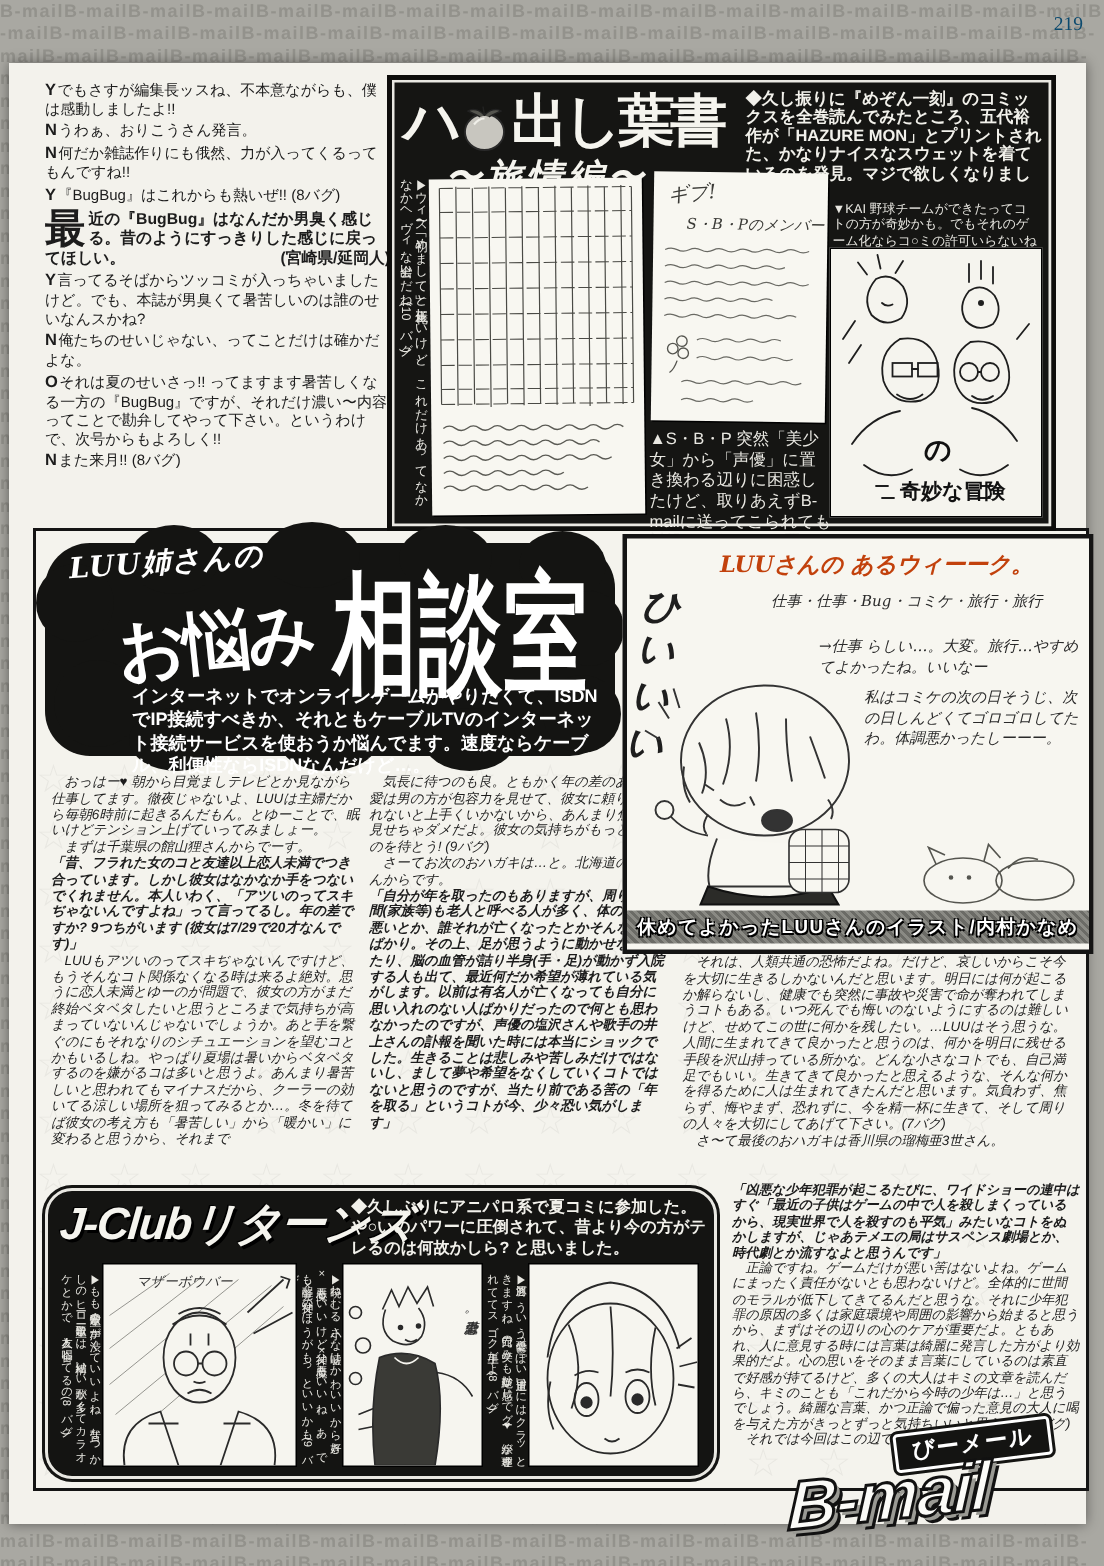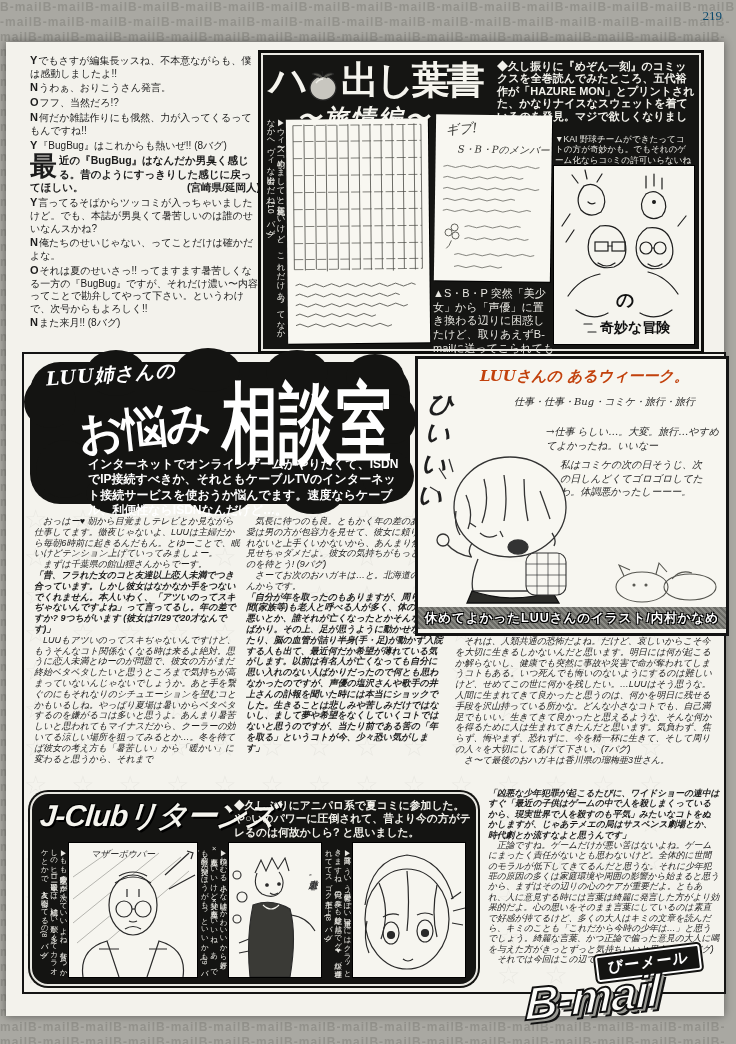--- a/index.html
+++ b/index.html
@@ -58,21 +58,21 @@
        font-weight:bold;font-size:12px;line-height:1.28;z-index:2;}
   
   .luu-ill{left:415px;top:356px;width:308px;height:274px;background:#f7f6f0;
        border:3px solid #141414;z-index:4;overflow:hidden;}
   .ill-scream{position:absolute;left:2px;top:18px;writing-mode:vertical-rl;font:bold italic 25px "DejaVu Serif",serif;
        color:#1e1e1e;letter-spacing:3px;transform:rotate(7deg);}
   .ill-title{position:absolute;left:62px;top:8px;width:240px;font:bold italic 15px "DejaVu Serif",serif;color:#c2410c;}
   .ill-note{position:absolute;font:italic 10px "DejaVu Serif",serif;color:#2a2a2a;line-height:1.35;}
   .n1{left:96px;top:36px;width:206px;}
   .n2{left:128px;top:66px;width:178px;}
-  .n3{left:142px;top:100px;width:150px;font-family:Liberation Mono, monospace;}
+  .n3{left:158px;top:100px;width:150px;}
   .ill-caption{position:absolute;left:0;bottom:4px;width:100%;height:22px;
        background:repeating-linear-gradient(45deg,#6b6b66 0 2px,#8a8a84 2px 4px);
        color:#fff;font-weight:bold;font-size:12.5px;line-height:22px;text-align:center;letter-spacing:1px;
        text-shadow:1px 1px 0 #000,-1px 1px 0 #000,1px -1px 0 #000,-1px -1px 0 #000;}
   
   .bcol{z-index:3;font-size:9px;line-height:1.2;}
   .bcol p{margin:0;text-indent:9px;font-style:italic;}
   .bcol p.q{font-weight:bold;text-indent:0;}
   .col1{left:34px;top:516px;width:208px;height:274px;overflow:hidden;}
   .col2{left:246px;top:516px;width:200px;height:262px;overflow:hidden;}
@@ -105,21 +105,20 @@
 </head>
 <body>
 
 <div class="bg-pattern">B-mailB-mailB-mailB-mailB-mailB-mailB-mailB-mailB-mailB-mailB-mailB-mailB-mailB-mailB-mailB-mailB-mailB-mailB-mailB-mailB-mailB-mailB-mailB-mailB-mailB-mailB-mailB-mailB-mailB-mailB-mailB-mailB-mailB-mailB-mailB-mailB-mailB-mailB-mailB-mailB-mailB-mailB-mailB-mailB-mailB-mailB-mailB-mailB-mailB-mailB-mailB-mailB-mailB-mailB-mailB-mailB-mailB-mailB-mailB-mailB-mailB-mailB-mailB-mailB-mailB-mailB-mailB-mailB-mailB-mailB-mailB-mailB-mailB-mailB-mailB-mailB-mailB-mailB-mailB-mailB-mailB-mailB-mailB-mailB-mailB-mailB-mailB-mailB-mailB-mailB-mailB-mailB-mailB-mailB-mailB-mailB-mailB-mailB-mailB-mailB-mailB-mailB-mailB-mailB-mailB-mailB-mailB-mailB-mailB-mailB-mailB-mailB-mailB-mailB-mailB-mailB-mailB-mailB-mailB-mailB-mailB-mailB-mailB-mailB-mailB-mailB-mailB-mailB-mailB-mailB-mailB-mailB-mailB-mailB-mailB-mailB-mailB-mailB-mailB-mailB-mailB-mailB-mailB-mailB-mailB-mailB-mailB-mailB-mailB-mailB-mailB-mailB-mailB-mailB-mailB-mailB-mailB-mailB-mailB-mailB-mailB-mailB-mailB-mailB-mailB-mailB-mailB-mailB-mailB-mailB-mailB-mailB-mailB-mailB-mailB-mailB-mailB-mailB-mailB-mailB-mailB-mailB-mailB-mailB-mailB-mailB-mailB-mailB-mailB-mailB-mailB-mailB-mailB-mailB-mailB-mailB-mailB-mailB-mailB-mailB-mailB-mailB-mailB-mailB-mailB-mailB-mailB-mailB-mailB-mailB-mailB-mailB-mailB-mailB-mailB-mailB-mailB-mailB-mailB-mailB-mailB-mailB-mailB-mailB-mailB-mailB-mailB-mailB-mailB-mailB-mailB-mailB-mailB-mailB-mailB-mailB-mailB-mailB-mailB-mailB-mailB-mailB-mailB-mailB-mailB-mailB-mailB-mailB-mailB-mailB-mailB-mailB-mailB-mailB-mailB-mailB-mailB-mailB-mailB-mailB-mailB-mailB-mailB-mailB-mailB-mailB-mailB-mailB-mailB-mailB-mailB-mailB-mailB-mailB-mailB-mailB-mailB-mailB-mailB-mailB-mailB-mailB-mailB-mailB-mailB-mailB-mailB-mailB-mailB-mailB-mailB-mailB-mailB-mailB-mailB-mailB-mailB-mailB-mailB-mailB-mailB-mailB-mailB-mailB-mailB-mailB-mailB-mailB-mailB-mailB-mailB-mailB-mailB-mailB-mailB-mailB-mailB-mailB-mailB-mailB-mailB-mailB-mailB-mailB-mailB-mailB-mailB-mailB-mailB-mailB-mailB-mailB-mailB-mailB-mailB-mailB-mailB-mailB-mailB-mailB-mailB-mailB-mailB-mailB-mailB-mailB-mailB-mailB-mailB-mailB-mailB-mailB-mailB-mailB-mailB-mailB-mailB-mailB-mailB-mailB-mailB-mailB-mailB-mailB-mailB-mailB-mailB-mailB-mailB-mailB-mailB-mailB-mailB-mailB-mailB-mailB-mailB-mailB-mailB-mailB-mailB-mailB-mailB-mailB-mailB-mailB-mailB-mailB-mailB-mailB-mailB-mailB-mailB-mailB-mailB-mailB-mailB-mailB-mailB-mailB-mailB-mailB-mailB-mailB-mailB-mailB-mailB-mailB-mailB-mailB-mailB-mailB-mailB-mailB-mailB-mailB-mailB-mailB-mailB-mailB-mailB-mailB-mailB-mailB-mailB-mailB-mailB-mailB-mailB-mailB-mailB-mailB-mailB-mailB-mailB-mailB-mailB-mailB-mailB-mailB-mailB-mailB-mailB-mailB-mailB-mailB-mailB-mailB-mailB-mailB-mailB-mailB-mailB-mailB-mailB-mailB-mailB-mailB-mailB-mailB-mailB-mailB-mailB-mailB-mailB-mailB-mailB-mailB-mailB-mailB-mailB-mailB-mailB-mailB-mailB-mailB-mailB-mailB-mailB-mailB-mailB-mailB-mailB-mailB-mailB-mailB-mailB-mailB-mailB-mailB-mailB-mailB-mailB-mailB-mailB-mailB-mailB-mailB-mailB-mailB-mailB-mailB-mailB-mailB-mailB-mailB-mailB-mailB-mailB-mailB-mailB-mailB-mailB-mailB-mailB-mailB-mailB-mailB-mailB-mailB-mailB-mailB-mailB-mailB-mailB-mailB-mailB-mailB-mailB-mailB-mailB-mailB-mailB-mailB-mailB-mailB-mailB-mailB-mailB-mailB-mailB-mailB-mailB-mailB-mailB-mailB-mailB-mailB-mailB-mailB-mailB-mailB-mailB-mailB-mailB-mailB-mailB-mailB-mailB-mailB-mailB-mailB-mailB-mailB-mailB-mailB-mailB-mailB-mailB-mailB-mailB-mailB-mailB-mailB-mailB-mailB-mailB-mailB-mailB-mailB-mailB-mailB-mailB-mailB-mailB-mailB-mailB-mailB-mailB-mailB-mailB-mailB-mailB-mailB-mailB-mailB-mailB-mailB-mailB-mailB-mailB-mailB-mailB-mailB-mailB-mailB-mailB-mailB-mailB-mailB-mailB-mailB-mailB-mailB-mailB-mailB-mailB-mailB-mailB-mailB-mailB-mailB-mailB-mailB-mailB-mailB-mailB-mailB-mailB-mailB-mailB-mailB-mailB-mailB-mailB-mailB-mailB-mailB-mailB-mailB-mailB-mailB-mailB-mailB-mailB-mailB-mailB-mailB-mailB-mailB-mailB-mailB-mailB-mailB-mailB-mailB-mailB-mailB-mailB-mailB-mailB-mailB-mailB-mailB-mailB-mailB-mailB-mailB-mailB-mailB-mailB-mailB-mailB-mailB-mailB-mailB-mailB-mailB-mailB-mailB-mailB-mailB-mailB-mailB-mailB-mailB-mailB-mailB-mailB-mailB-mailB-mailB-mailB-mailB-mailB-mailB-mailB-mailB-mailB-mailB-mailB-mailB-mailB-mailB-mailB-mailB-mailB-mailB-mailB-mailB-mailB-mailB-mailB-mailB-mailB-mailB-mailB-mailB-mailB-mailB-mailB-mailB-mailB-mailB-mailB-mailB-mailB-mailB-mailB-mailB-mailB-mailB-mailB-mailB-mailB-mailB-mailB-mailB-mailB-mailB-mailB-mailB-mailB-mailB-mailB-mailB-mailB-mailB-mailB-mailB-mailB-mailB-mailB-mailB-mailB-mailB-mailB-mailB-mailB-mailB-mailB-mailB-mailB-mailB-mailB-mailB-mailB-mailB-mailB-mailB-mailB-mailB-mailB-mailB-mailB-mailB-mailB-mailB-mailB-mailB-mailB-mailB-mailB-mailB-mailB-mailB-mailB-mailB-mailB-mailB-mailB-mailB-mailB-mailB-mailB-mailB-mailB-mailB-mailB-mailB-mailB-mailB-mailB-mailB-mailB-mailB-mailB-mailB-mailB-mailB-mailB-mailB-mailB-mailB-mailB-mailB-mailB-mailB-mailB-mailB-mailB-mailB-mailB-mailB-mailB-mailB-mailB-mailB-mailB-mailB-mailB-mailB-mailB-mailB-mailB-mailB-mailB-mailB-mailB-mailB-mailB-mailB-mailB-mailB-mailB-mailB-mailB-mailB-mailB-mailB-mailB-mailB-mailB-mailB-mailB-mailB-mailB-mailB-mailB-mailB-mailB-mailB-mailB-mailB-mailB-mailB-mailB-mailB-mailB-mailB-mailB-mailB-mailB-mailB-mailB-mailB-mailB-mailB-mailB-mailB-mailB-mailB-mailB-mailB-mailB-mailB-mailB-mailB-mailB-mailB-mailB-mailB-mailB-mailB-mailB-mailB-mailB-mailB-mailB-mailB-mailB-mailB-mailB-mailB-mailB-mailB-mailB-mailB-mailB-mailB-mailB-mailB-mailB-mailB-mailB-mailB-mailB-mailB-mailB-mailB-mailB-mailB-mailB-mailB-mailB-mailB-mailB-mailB-mailB-mailB-mailB-mailB-mailB-mailB-mailB-mailB-mailB-mailB-mailB-mailB-mailB-mailB-mailB-mailB-mailB-mailB-mailB-mailB-mailB-mailB-mailB-mailB-mailB-mailB-mailB-mailB-mailB-mailB-mailB-mailB-mailB-mailB-mailB-mailB-mailB-mailB-mailB-mailB-mailB-mailB-mailB-mailB-mailB-mailB-mailB-mailB-mailB-mailB-mailB-mailB-mailB-mailB-mailB-mailB-mailB-mailB-mailB-mailB-mailB-mailB-mailB-mailB-mailB-mailB-mailB-mailB-mailB-mailB-mailB-mailB-mailB-mailB-mailB-mailB-mailB-mailB-mailB-mailB-mailB-mailB-mailB-mailB-mailB-mailB-mailB-mailB-mailB-mailB-mailB-mailB-mailB-mailB-mailB-mailB-mailB-mailB-mailB-mailB-mailB-mailB-mailB-mailB-mailB-mailB-mailB-mailB-mailB-mailB-mailB-mailB-mailB-mailB-mailB-mailB-mailB-mailB-mailB-mailB-mailB-mailB-mailB-mailB-mailB-mailB-mailB-mailB-mailB-mailB-mailB-mailB-mailB-mailB-mailB-mailB-mailB-mailB-mailB-mailB-mailB-mailB-mailB-mailB-mailB-mailB-mailB-mailB-mailB-mailB-mailB-mailB-mailB-mailB-mailB-mailB-mailB-mailB-mailB-mailB-mailB-mailB-mailB-mailB-mailB-mailB-mailB-mailB-mailB-mailB-mailB-mailB-mailB-mailB-mailB-mailB-mailB-mailB-mailB-mailB-mailB-mailB-mailB-mailB-mailB-mailB-mailB-mailB-mailB-mailB-mailB-mailB-mailB-mailB-mailB-mailB-mailB-mailB-mailB-mailB-mailB-mailB-mailB-mailB-mailB-mailB-mailB-mailB-mailB-mailB-mailB-mailB-mailB-mailB-mailB-mailB-mailB-mailB-mailB-mailB-mailB-mailB-mailB-mailB-mailB-mailB-mailB-mailB-mailB-mailB-mailB-mailB-mailB-mailB-mailB-mailB-mailB-mailB-mailB-mailB-mailB-mailB-mailB-mailB-mailB-mailB-mailB-mailB-mailB-mailB-mailB-mailB-mailB-mailB-mailB-mailB-mailB-mailB-mailB-mailB-mailB-mailB-mailB-mailB-mailB-mailB-mailB-mailB-mailB-mailB-mailB-mailB-mailB-mailB-mailB-mailB-mailB-mailB-mailB-mailB-mailB-mailB-mailB-mailB-mailB-mailB-mailB-mailB-mailB-mailB-mailB-mailB-mailB-mailB-mailB-mailB-mailB-mailB-mailB-mailB-mailB-mailB-mailB-mailB-mailB-mailB-mailB-mailB-mailB-mailB-mailB-mailB-mailB-mailB-mailB-mailB-mailB-mailB-mailB-mailB-mailB-mailB-mailB-mailB-mailB-mailB-mailB-mailB-mailB-mailB-mailB-mailB-mailB-mailB-mailB-mailB-mailB-mailB-mailB-mailB-mailB-mailB-mailB-mailB-mailB-mailB-mailB-mailB-mailB-mailB-mailB-mailB-mailB-mailB-mailB-mailB-mailB-mailB-mailB-mailB-mailB-mailB-mailB-mailB-mailB-mailB-mailB-mailB-mailB-mailB-mailB-mailB-mailB-mailB-mailB-mailB-mailB-mailB-mailB-mailB-mailB-mailB-mailB-mailB-mailB-mailB-mailB-mailB-mailB-mailB-mailB-mailB-mailB-mailB-mailB-mailB-mailB-mailB-mailB-mailB-mailB-mailB-mailB-mailB-mailB-mailB-mailB-mailB-mailB-mailB-mailB-mailB-mailB-mailB-mailB-mailB-mailB-mailB-mailB-mailB-mailB-mailB-mailB-mailB-mailB-mailB-mailB-mailB-mailB-mailB-mailB-mailB-mailB-mailB-mailB-mailB-mailB-mailB-mailB-mailB-mailB-mailB-mailB-mailB-mailB-mailB-mailB-mailB-mailB-mailB-mailB-mailB-mailB-mailB-mailB-mailB-mailB-mailB-mailB-mailB-mailB-mailB-mailB-mailB-mailB-mailB-mailB-mailB-mailB-mailB-mailB-mailB-mailB-mailB-mailB-mailB-mailB-mailB-mailB-mailB-mailB-mailB-mailB-mailB-mailB-mailB-mailB-mailB-mailB-mailB-mailB-mailB-mailB-mailB-mailB-mailB-mailB-mailB-mailB-mailB-mailB-mailB-mailB-mailB-mailB-mailB-mailB-mailB-mailB-mailB-mailB-mailB-mailB-mailB-mailB-mailB-mailB-mailB-mailB-mailB-mailB-mailB-mailB-mailB-mailB-mailB-mailB-mailB-mailB-mailB-mailB-mailB-mailB-mailB-mailB-mailB-mailB-mailB-mailB-mailB-mailB-mailB-mailB-mailB-mailB-mailB-mailB-mailB-mailB-mailB-mailB-mailB-mailB-mailB-mailB-mailB-mailB-mailB-mailB-mailB-mailB-mailB-mailB-mailB-mailB-mailB-mailB-mailB-mailB-mailB-mailB-mail</div>
 <div class="page-number">219</div>
 <div class="sheet"></div>
 
 <div class="abs editor-col">
   <p><b class="sp">Y</b><span>でもさすが編集長ッスね、不本意ながらも、僕は感動しましたよ!!</span></p>
   <p><b class="sp">N</b><span>うわぁ、おりこうさん発言。</span></p>
-  <p><b class="sp">O</b><span>フフ、当然だろ!?</span></p>
   <p><b class="sp">N</b><span>何だか雑誌作りにも俄然、力が入ってくるってもんですね!!</span></p>
   <p><b class="sp">Y</b><span>『BugBug』はこれからも熱いぜ!! (8バグ)</span></p>
   <p class="etletter"><span class="dropcap">最</span><span>近の『BugBug』はなんだか男臭く感じる。昔のようにすっきりした感じに戻ってほしい。</span><span class="from">(宮崎県/延岡人)</span></p>
   <p style="clear:both"><b class="sp">Y</b><span>言ってるそばからツッコミが入っちゃいましたけど。でも、本誌が男臭くて暑苦しいのは誰のせいなんスかね?</span></p>
   <p><b class="sp">N</b><span>俺たちのせいじゃない、ってことだけは確かだよな。</span></p>
   <p><b class="sp">O</b><span>それは夏のせいさっ!! ってますます暑苦しくなる一方の『BugBug』ですが、それだけ濃い〜内容ってことで勘弁してやって下さい。というわけで、次号からもよろしく!!</span></p>
   <p><b class="sp">N</b><span>また来月!! (8バグ)</span></p>
 </div>
 
 <div class="abs hamidashi">

